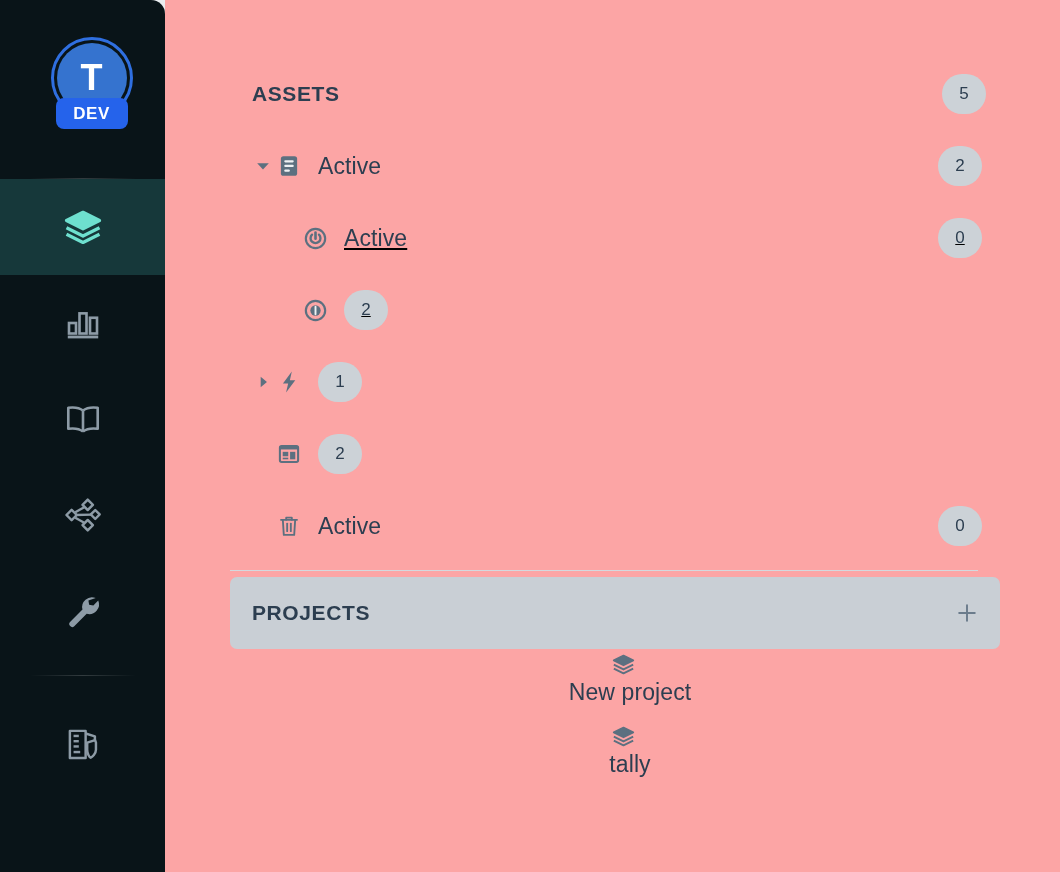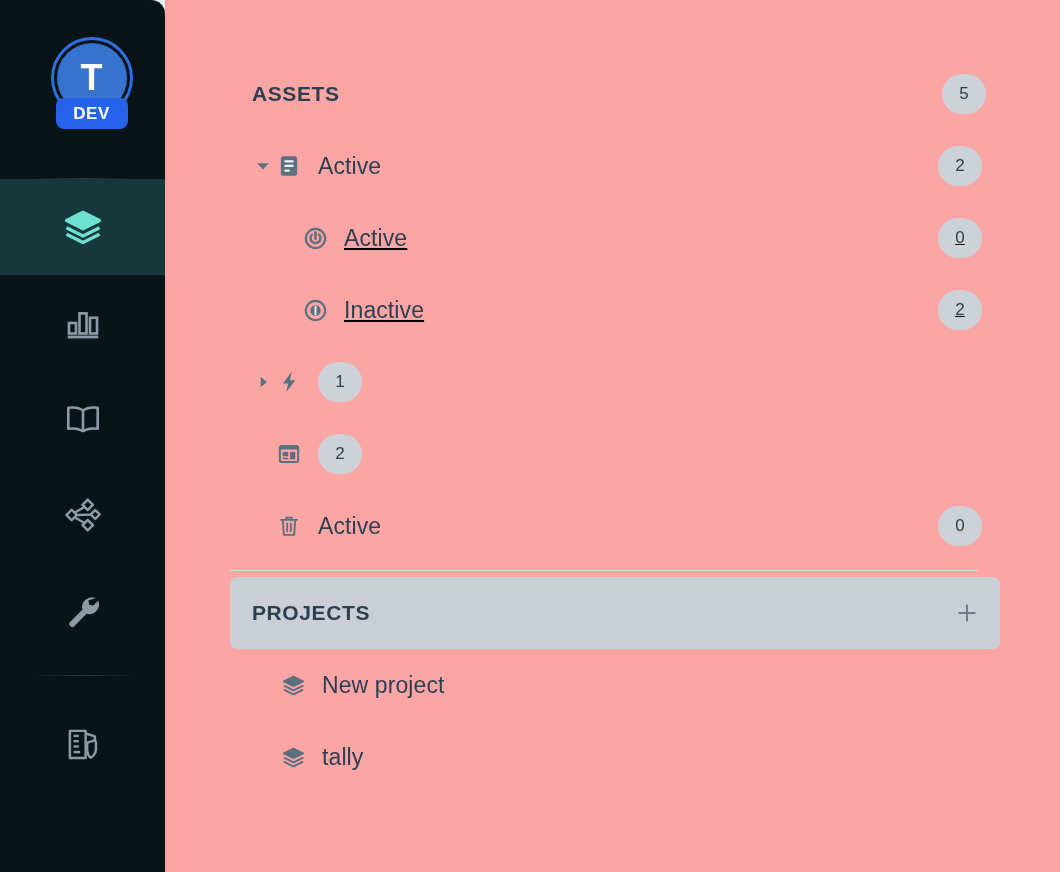--- a/index.html
+++ b/index.html
@@ -107,21 +107,21 @@
   }
   .row-icon {
     width: 30px; flex: 0 0 30px; display: flex; align-items: center; justify-content: center;
     margin-right: 14px;
   }
   .row-label {
     flex: 1; font-size: 23px; color: #2c3e50; letter-spacing: .1px;
   }
   .indent-1 { padding-left: 22px; }
   .indent-2 { padding-left: 70px; text-decoration: underline; }
-  .indent-proj { padding-left: 48px; }
+  .indent-proj { padding-left: 48px; flex-direction: column; }
 
   .divider { height: 1px; background: #d3d9de; margin: 8px 22px 6px 0; }
 </style>
 </head>
 <body>
 
 <div id="app">
 
   <nav class="rail">
 
@@ -253,21 +253,20 @@
       </div>
 
       <div class="row indent-2">
         <span class="row-icon">
           <svg width="27" height="27" viewBox="0 0 24 24" fill="none" stroke="#5c7080" stroke-width="1.9">
             <circle cx="12" cy="12" r="8.6"></circle>
             <circle cx="12" cy="12" r="4.6" fill="#5c7080" stroke="none"></circle>
             <line x1="12" y1="8.6" x2="12" y2="15.4" stroke="#eef1f3" stroke-width="1.7" stroke-linecap="round"></line>
           </svg>
         </span>
-        <span class="row-label">Inactive</span>
         <span class="badge">2</span>
       </div>
 
       <div class="row indent-1">
         <span class="caret">
           <svg width="14" height="14" viewBox="0 0 12 12">
               <polygon points="4,1.5 9.4,6 4,10.5" fill="#5c7080"></polygon>
             </svg>
         </span>
         <span class="row-icon">

